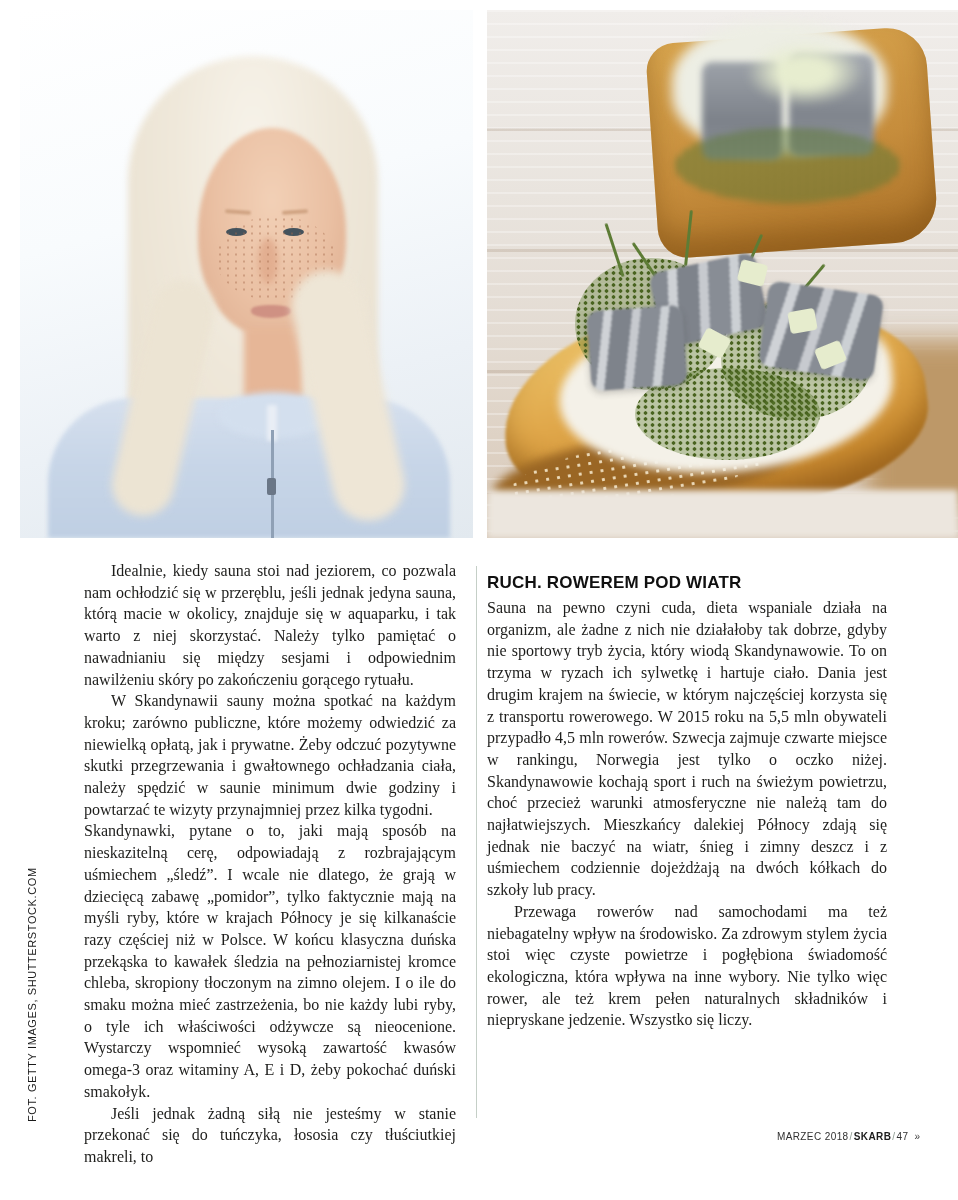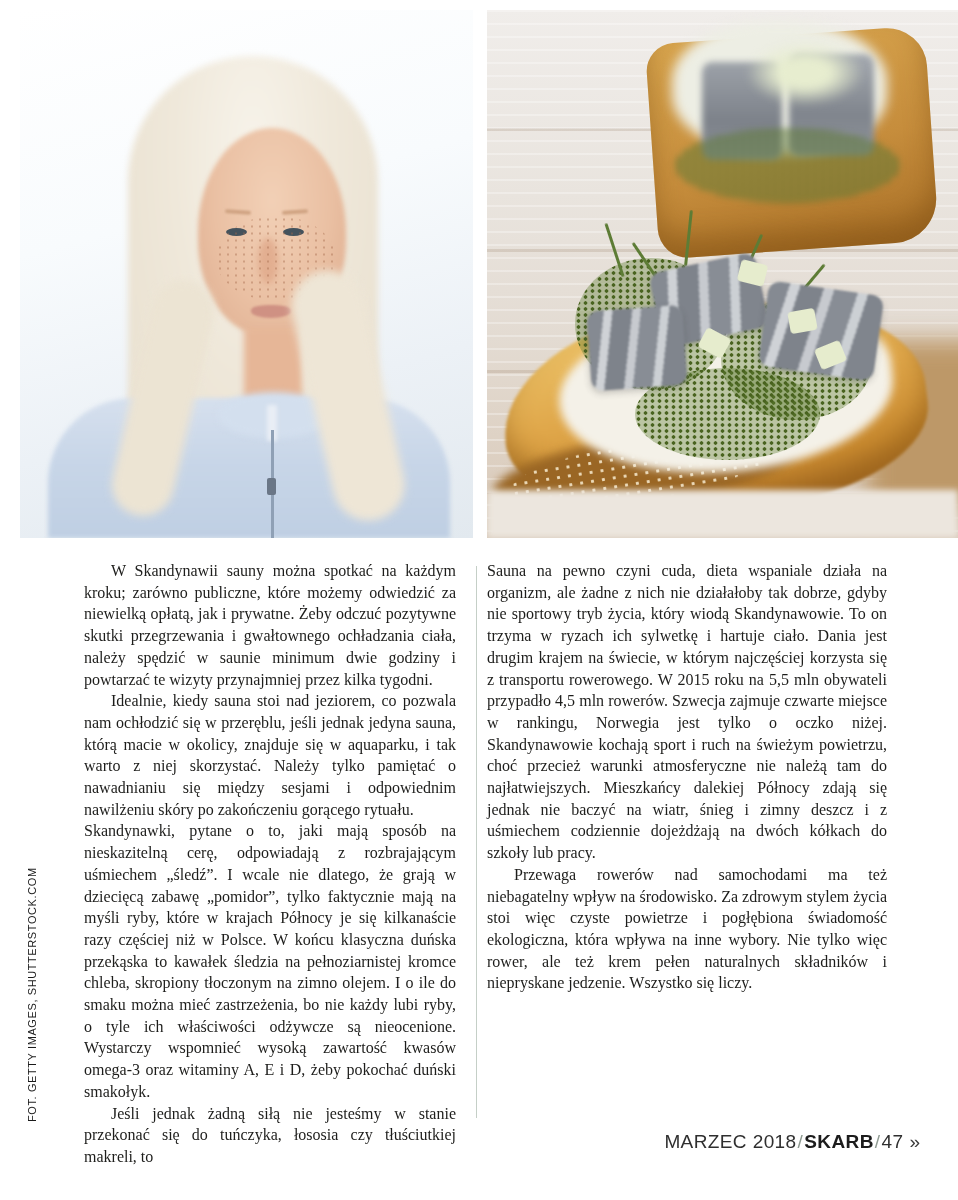--- a/index.html
+++ b/index.html
@@ -98,21 +98,21 @@
   .col{position:absolute;top:0;text-align:justify;font-size:16px;line-height:21.7px;}
   .col-left{left:84px;width:372px;}
   .col-right{left:487px;width:400px;}
   .col p{margin:0;}
   .col p.indent{text-indent:27px;}
   .col h2{font-family:"Liberation Sans","DejaVu Sans",sans-serif;font-size:17px;font-weight:700;
       letter-spacing:.2px;color:#101010;margin:12px 0 3px 0;line-height:22px;text-align:left;}
   .divider{position:absolute;left:476px;top:566px;width:1px;height:552px;background:#c5cfc7;}
 
   .footer{position:absolute;top:1131px;right:38px;
-      font-family:"Liberation Sans","DejaVu Sans",sans-serif;font-size:19px;letter-spacing:.4px;color:#2f2f2f;}
+      font-family:"Liberation Sans","DejaVu Sans",sans-serif;font-size:10px;letter-spacing:.4px;color:#2f2f2f;}
   .footer .sep{color:#8f9b92;padding:0 1px;}
   .footer .brand{font-weight:700;color:#1c1c1c;}
   .footer .arrows{color:#3a3a3a;margin-left:6px;letter-spacing:0;}
 </style>
 </head>
 <body>
 
 <div class="page">
 
   <figure class="photo-portrait">
@@ -162,26 +162,27 @@
     <div class="ab f-cuke c2"></div>
     <div class="ab f-cuke c3"></div>
     <div class="ab f-cuke c4"></div>
     <div class="ab f-fg"></div>
   </figure>
 
   <div class="credit">FOT. GETTY IMAGES, SHUTTERSTOCK.COM</div>
 
   <main class="columns">
     <section class="col col-left">
+      <p class="indent">Idealnie, kiedy sauna stoi nad jeziorem, co pozwala nam ochłodzić się w przeręblu, jeśli jednak jedyna sauna, którą macie w okolicy, znajduje się w aquaparku, i tak warto z niej skorzystać. Należy tylko pamiętać o nawadnianiu się między sesjami i odpowiednim nawilżeniu skóry po zakończeniu gorącego rytuału.</p>
       <p class="indent">W Skandynawii sauny można spotkać na każdym kroku; zarówno publiczne, które możemy odwiedzić za niewielką opłatą, jak i prywatne. Żeby odczuć pozytywne skutki przegrzewania i gwałtownego ochładzania ciała, należy spędzić w saunie minimum dwie godziny i powtarzać te wizyty przynajmniej przez kilka tygodni.</p>
-      <p class="indent">Idealnie, kiedy sauna stoi nad jeziorem, co pozwala nam ochłodzić się w przeręblu, jeśli jednak jedyna sauna, którą macie w okolicy, znajduje się w aquaparku, i tak warto z niej skorzystać. Należy tylko pamiętać o nawadnianiu się między sesjami i odpowiednim nawilżeniu skóry po zakończeniu gorącego rytuału.</p>
       <p>Skandynawki, pytane o to, jaki mają sposób na nieskazitelną cerę, odpowiadają z rozbrajającym uśmiechem „śledź”. I wcale nie dlatego, że grają w dziecięcą zabawę „pomidor”, tylko faktycznie mają na myśli ryby, które w krajach Północy je się kilkanaście razy częściej niż w Polsce. W końcu klasyczna duńska przekąska to kawałek śledzia na pełnoziarnistej kromce chleba, skropiony tłoczonym na zimno olejem. I o ile do smaku można mieć zastrzeżenia, bo nie każdy lubi ryby, o tyle ich właściwości odżywcze są nieocenione. Wystarczy wspomnieć wysoką zawartość kwasów omega-3 oraz witaminy A, E i D, żeby pokochać duński smakołyk.</p>
       <p class="indent">Jeśli jednak żadną siłą nie jesteśmy w stanie przekonać się do tuńczyka, łososia czy tłuściutkiej makreli, to</p>
     </section>
     <section class="col col-right">
+      <h2>RUCH. ROWEREM POD WIATR</h2>
       <p>Sauna na pewno czyni cuda, dieta wspaniale działa na organizm, ale żadne z nich nie działałoby tak dobrze, gdyby nie sportowy tryb życia, który wiodą Skandynawowie. To on trzyma w ryzach ich sylwetkę i hartuje ciało. Dania jest drugim krajem na świecie, w którym najczęściej korzysta się z transportu rowerowego. W 2015 roku na 5,5 mln obywateli przypadło 4,5 mln rowerów. Szwecja zajmuje czwarte miejsce w rankingu, Norwegia jest tylko o oczko niżej. Skandynawowie kochają sport i ruch na świeżym powietrzu, choć przecież warunki atmosferyczne nie należą tam do najłatwiejszych. Mieszkańcy dalekiej Północy zdają się jednak nie baczyć na wiatr, śnieg i zimny deszcz i z uśmiechem codziennie dojeżdżają na dwóch kółkach do szkoły lub pracy.</p>
       <p class="indent">Przewaga rowerów nad samochodami ma też niebagatelny wpływ na środowisko. Za zdrowym stylem życia stoi więc czyste powietrze i pogłębiona świadomość ekologiczna, która wpływa na inne wybory. Nie tylko więc rower, ale też krem pełen naturalnych składników i niepryskane jedzenie. Wszystko się liczy.</p>
     </section>
   </main>
   <div class="divider"></div>
 
   <footer class="footer">
     <span>MARZEC 2018</span><span class="sep">/</span><span class="brand">SKARB</span><span class="sep">/</span><span>47</span><span class="arrows">»</span>
   </footer>
 

